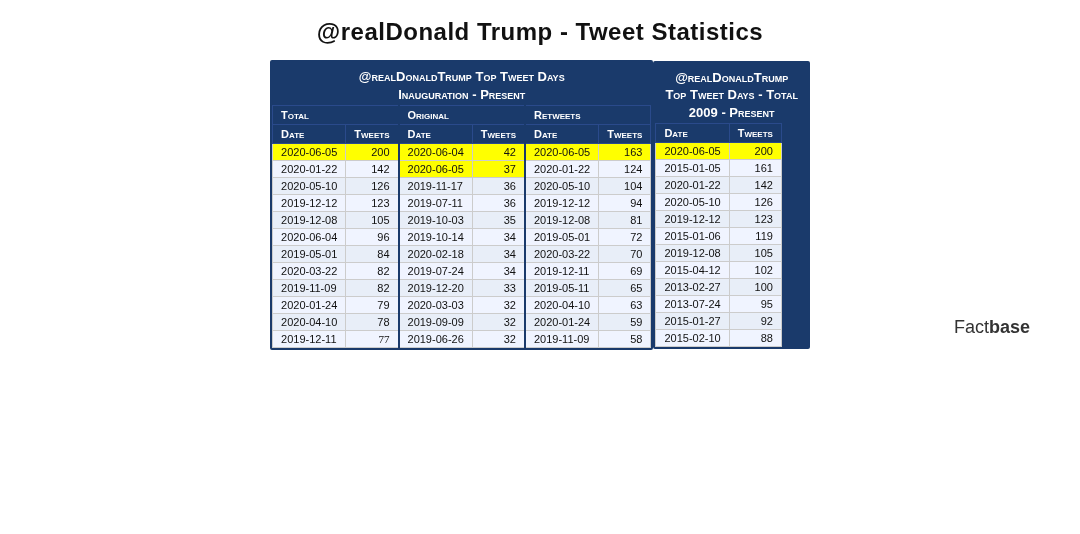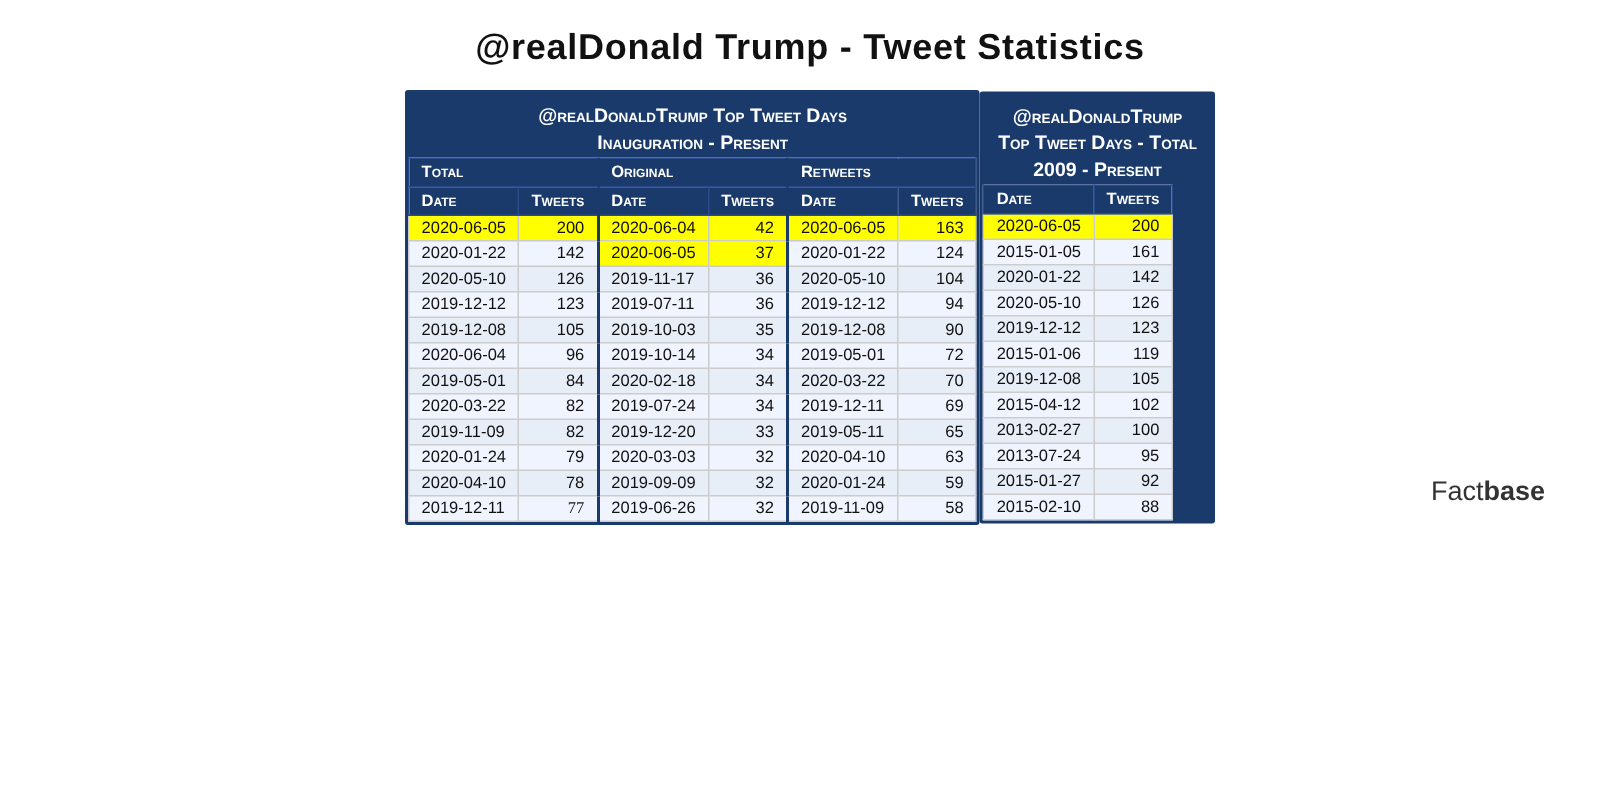--- a/index.html
+++ b/index.html
@@ -176,21 +176,21 @@
               <td class="right" style="background: rgb(240, 244, 255);">36</td>
               <td class="border-left" style="background: rgb(240, 244, 255);">2019-12-12</td>
               <td class="right" style="background: rgb(240, 244, 255);">94</td>
             </tr>
             <tr>
               <td style="background: rgb(232, 238, 248);">2019-12-08</td>
               <td class="right" style="background: rgb(232, 238, 248);">105</td>
               <td class="border-left" style="background: rgb(232, 238, 248);">2019-10-03</td>
               <td class="right" style="background: rgb(232, 238, 248);">35</td>
               <td class="border-left" style="background: rgb(232, 238, 248);">2019-12-08</td>
-              <td class="right" style="background: rgb(232, 238, 248);">90</td>
+              <td class="right" style="background: rgb(232, 238, 248);">81</td>
             </tr>
             <tr>
               <td style="background: rgb(240, 244, 255);">2020-06-04</td>
               <td class="right" style="background: rgb(240, 244, 255);">96</td>
               <td class="border-left" style="background: rgb(240, 244, 255);">2019-10-14</td>
               <td class="right" style="background: rgb(240, 244, 255);">34</td>
               <td class="border-left" style="background: rgb(240, 244, 255);">2019-05-01</td>
               <td class="right" style="background: rgb(240, 244, 255);">72</td>
             </tr>
             <tr>

